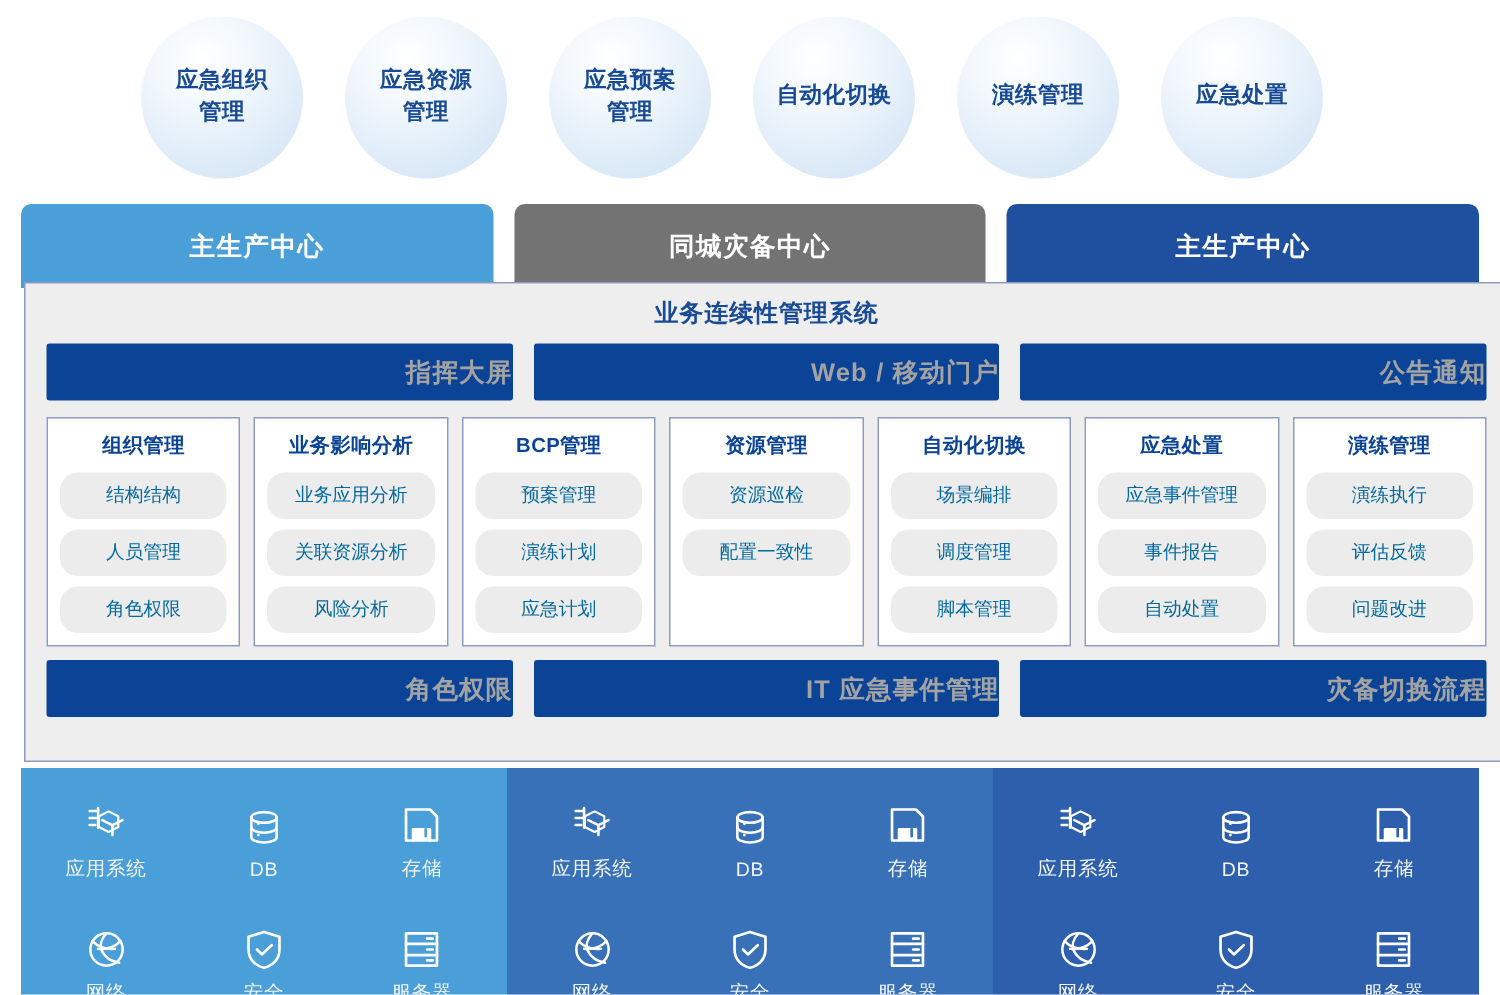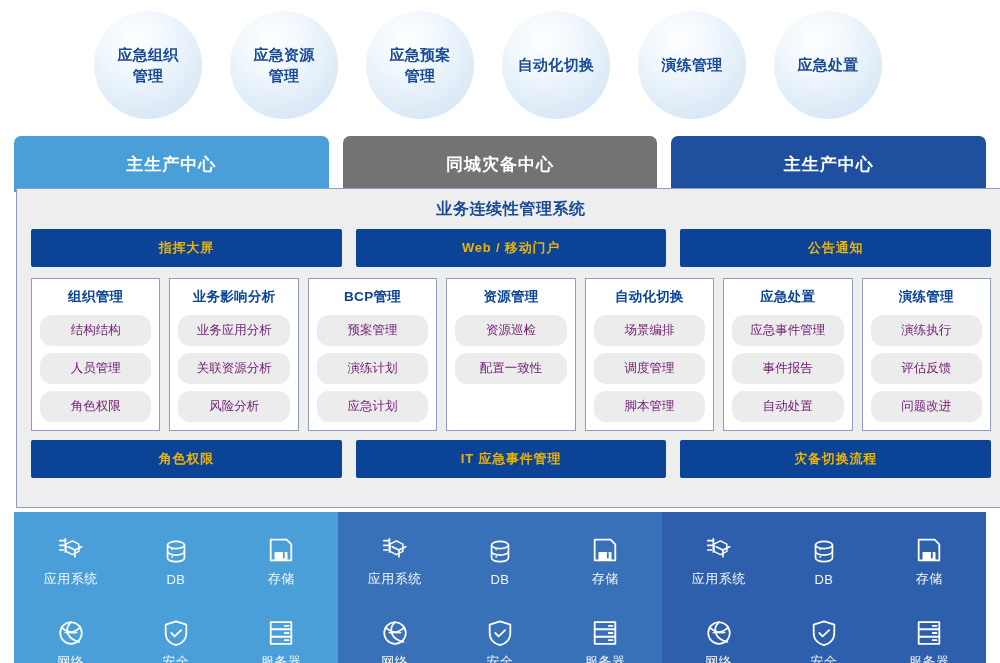--- a/index.html
+++ b/index.html
@@ -8,21 +8,21 @@
     background: #ffffff;
     font-family: "Liberation Sans", "DejaVu Sans", sans-serif;
     overflow: hidden;
   }
   .page { position: relative; width: 1000px; height: 663px; }
 
   
   .circles-row {
     position: absolute; left: 0; top: 0; width: 976px; height: 130px;
     display: flex; align-items: center; justify-content: center;
-    gap: 28px; padding: 0 44px;
+    gap: 28px; padding: 0 44px; font-family: Liberation Mono, monospace;
   }
   .circle {
     width: 108px; height: 108px; border-radius: 50%;
     background: radial-gradient(circle at 38% 26%, #ffffff 0%, #f2f8fd 30%, #dceaf7 72%, #cfe2f4 100%);
     display: flex; align-items: center; justify-content: center;
     text-align: center; flex: 0 0 auto;
   }
   .circle-label {
     color: #184a96; font-size: 15px; font-weight: 700; line-height: 1.42;
     letter-spacing: .3px; white-space: pre-line;
@@ -49,40 +49,40 @@
   }
   .system-title {
     height: 40px; display: flex; align-items: center; justify-content: center;
     color: #184a96; font-size: 16px; font-weight: 700; letter-spacing: .6px;
   }
 
   
   .band-row { display: flex; gap: 14px; padding: 0 14px; height: 38px; }
   .band {
     flex: 1 1 0; background: #0b4496; border-radius: 2px;
-    display: flex; align-items: center; justify-content: center;
-    color: #eab308; font-size: 13px; font-weight: 700; letter-spacing: .8px;
+    display: flex; align-items: center; justify-content: flex-end;
+    color: #a3a3a3; font-size: 17px; font-weight: 700; letter-spacing: .8px;
   }
   .band-row.lower { margin-top: 9px; }
 
   
   .cards-row {
     display: flex; gap: 9px; padding: 11px 14px 0 14px; height: 164px;
   }
   .card {
     flex: 1 1 0; background: #ffffff; border: 1px solid #8e9cc0;
     padding: 9px 8px 8px 8px; display: flex; flex-direction: column;
   }
   .card-title {
     text-align: center; color: #0b4496; font-size: 13.5px; font-weight: 700;
     margin-bottom: 9px; letter-spacing: .3px; white-space: nowrap;
   }
   .card-items { display: flex; flex-direction: column; gap: 7px; }
   .card-item {
-    background: #ececec; color: #701a75; font-size: 12.5px;
+    background: #ececec; color: #0369a1; font-size: 12.5px;
     text-align: center; padding: 7px 2px; border-radius: 12px;
     white-space: nowrap;
   }
 
   
   .infra-row {
     position: absolute; left: 0; top: 512px; width: 1000px; height: 184px;
     display: flex; padding: 0 14px;
   }
   .infra-panel {

